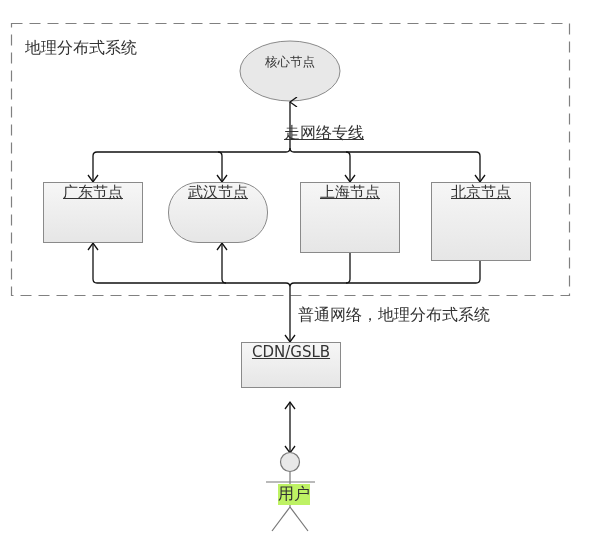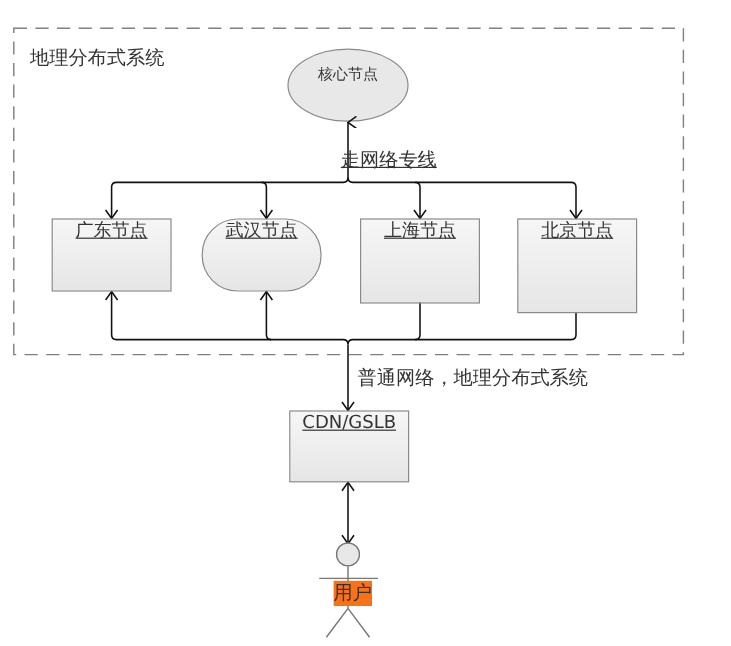--- a/index.html
+++ b/index.html
@@ -78,17 +78,17 @@
 </div>
 <div class="node" style="left:300px;top:182px;width:100px;height:71px;">
   <span>上海节点</span>
 </div>
 <div class="node" style="left:431px;top:182px;width:100px;height:79px;">
   <span>北京节点</span>
 </div>
 
 <div class="lbl" style="left:298px;top:305px;">普通网络，地理分布式系统</div>
 
-<div class="node" style="left:241px;top:342px;width:100px;height:60px;">
+<div class="node" style="left:241px;top:342px;width:100px;height:46px;">
   <span>CDN/GSLB</span>
 </div>
 
-<div class="lbl" style="left:278px;top:484px;background:#f97316;">用户</div>
+<div class="lbl" style="left:278px;top:484px;background:#bef264;">用户</div>
 
 </body></html>

